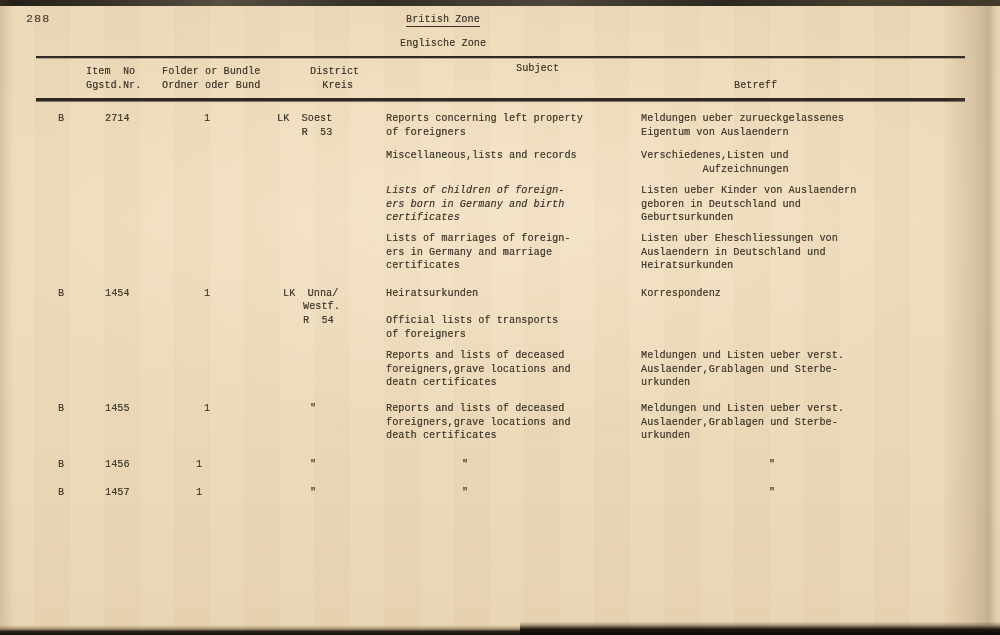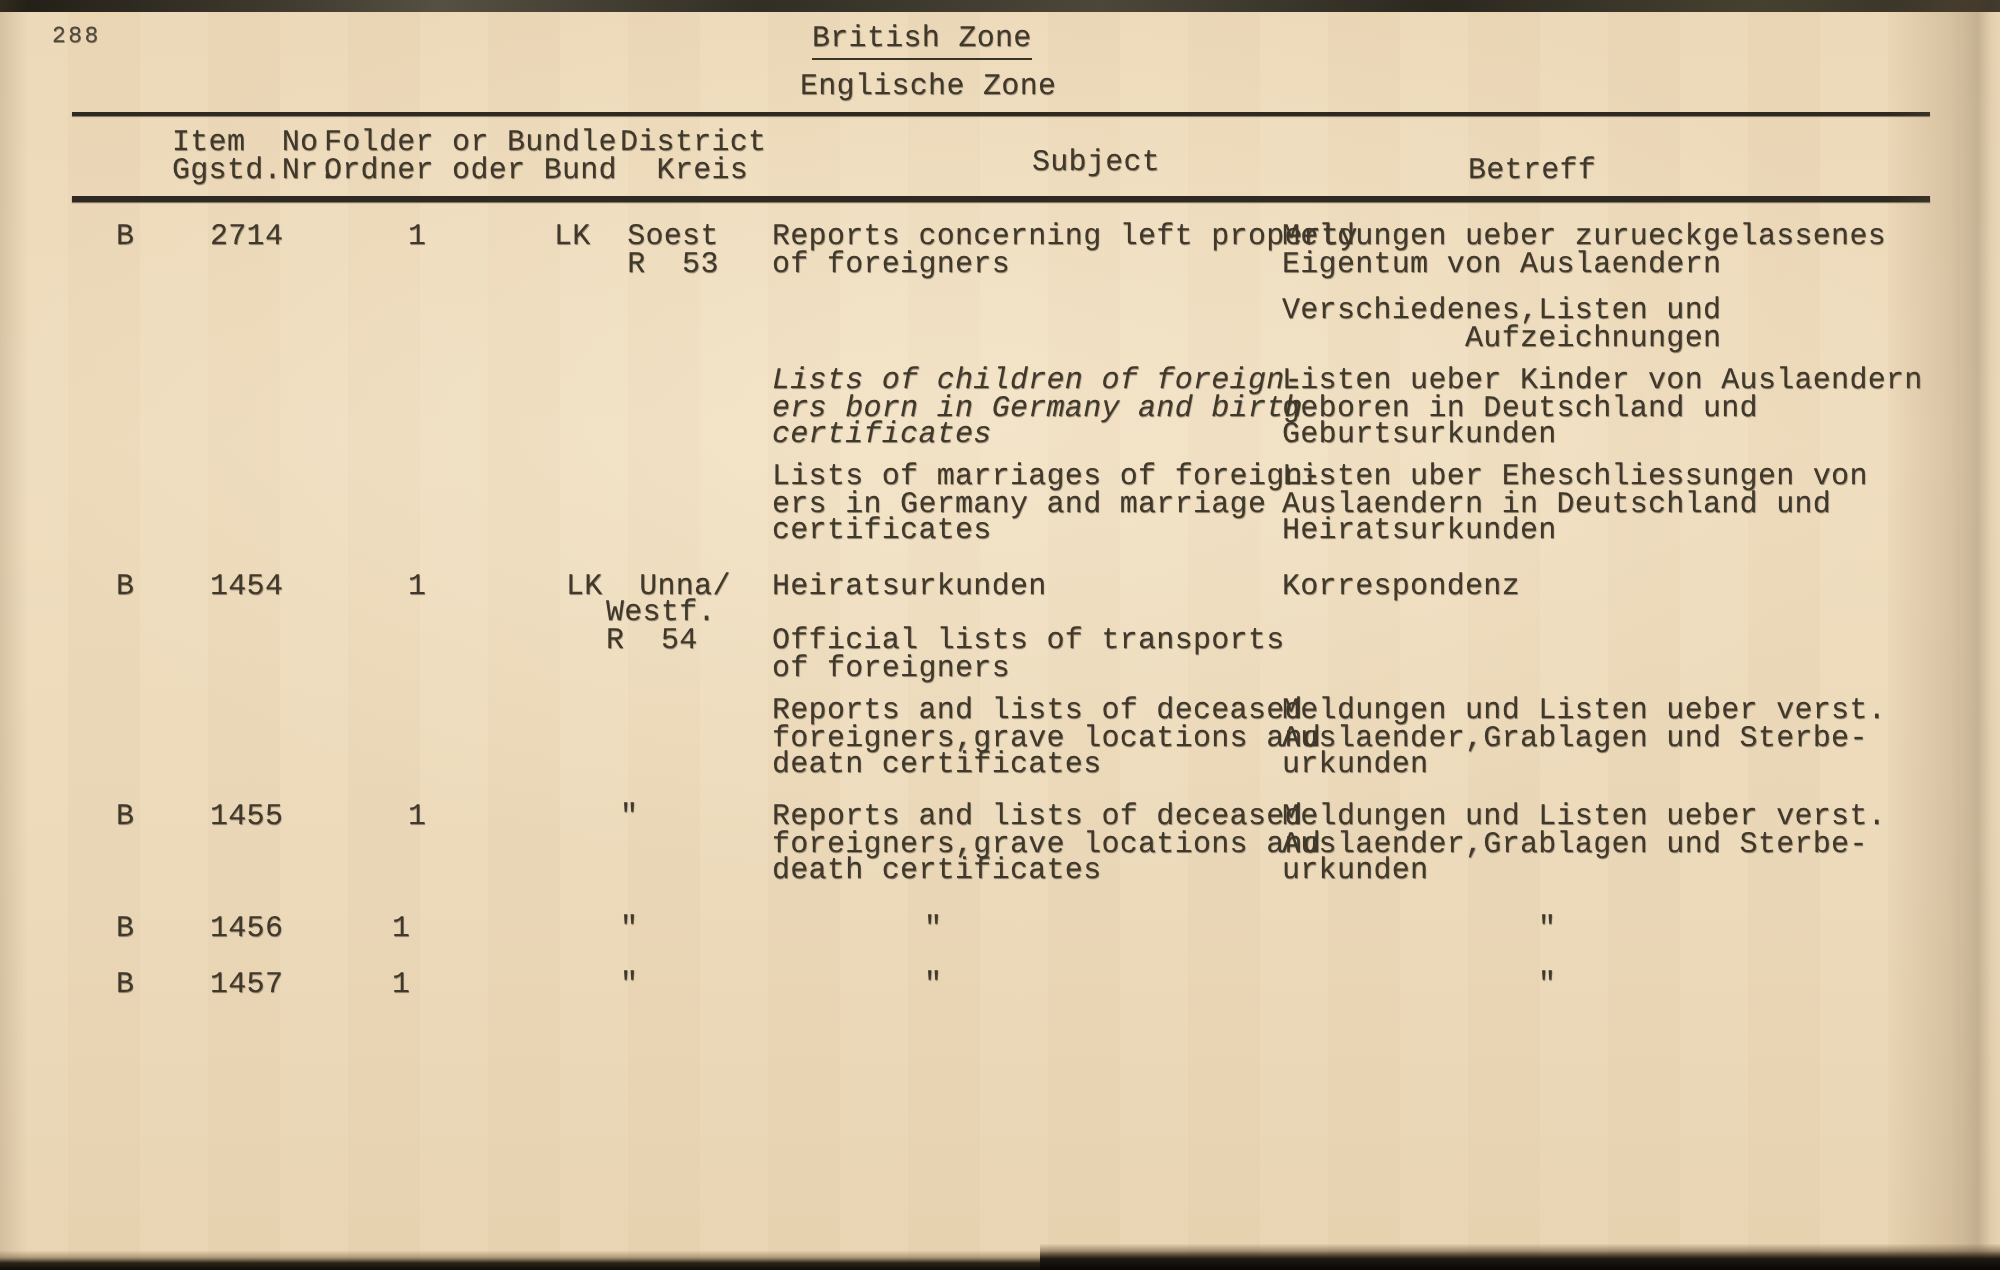--- a/index.html
+++ b/index.html
@@ -6,21 +6,21 @@
   .page{
     position:relative;width:1000px;height:635px;overflow:hidden;
     background:
       radial-gradient(ellipse 70% 55% at 48% 32%, rgba(255,246,226,0.30), rgba(0,0,0,0) 70%),
       repeating-linear-gradient(90deg, rgba(255,255,255,0.025) 0 34px, rgba(125,95,60,0.025) 34px 70px),
       linear-gradient(180deg,#ecd8b7 0%,#efdcbd 35%,#ecd9b9 70%,#e9d4b2 100%);
     font-family:"Liberation Mono","DejaVu Sans Mono",monospace;
   }
   .tw{
     position:absolute;
-    font-size:15px;line-height:13.5px;
+    font-size:10px;line-height:13.5px;
     color:#3f382b;
     white-space:pre;
     letter-spacing:0.15px;
     text-shadow:0.3px 0.3px 0.4px rgba(62,52,38,0.55);
   }
   .pagenum{font-size:11.5px;letter-spacing:1.2px;color:#4e473a;text-shadow:0.3px 0.3px 0.3px rgba(70,60,45,0.5);}
   .title-underline{border-bottom:1.6px solid #3a3328;padding-bottom:1px;}
   .rule{position:absolute;left:36px;width:929px;background:#2f2a21;box-shadow:0 0.5px 0.5px rgba(60,50,35,0.6);}
   .rule-top{top:56px;height:2px;}
   .rule-header{top:98px;height:2.6px;}
@@ -58,36 +58,37 @@
   <div class="tw" style="left:400px;top:37px;">Englische Zone</div>
 
   <div class="rule rule-top"></div>
 
   <div class="tw" style="left:86px;top:65px;">Item  No
 Ggstd.Nr.</div>
   <div class="tw" style="left:162px;top:65px;">Folder or Bundle
 Ordner oder Bund</div>
   <div class="tw" style="left:310px;top:65px;">District
   Kreis</div>
-  <div class="tw" style="left:516px;top:75px;">Subject</div>
+  <div class="tw" style="left:516px;top:62px;">Subject</div>
   <div class="tw" style="left:734px;top:79px;">Betreff</div>
 
   <div class="rule rule-header"></div>
 
   <div class="tw" style="left:58px;top:112px;">B</div>
   <div class="tw" style="left:105px;top:112px;">2714</div>
   <div class="tw" style="left:204px;top:112px;">1</div>
   <div class="tw" style="left:277px;top:112px;">LK  Soest
     R  53</div>
 
   <div class="tw" style="left:386px;top:112px;">Reports concerning left property
 of foreigners</div>
   <div class="tw" style="left:641px;top:112px;">Meldungen ueber zurueckgelassenes
 Eigentum von Auslaendern</div>
 
+  <div class="tw" style="left:386px;top:149px;">Miscellaneous,lists and records</div>
   <div class="tw" style="left:641px;top:149px;text-align:right;">Verschiedenes,Listen und
 Aufzeichnungen</div>
 
   <div class="tw" style="left:386px;top:184px;font-style:italic;">Lists of children of foreign-
 ers born in Germany and birth
 certificates</div>
   <div class="tw" style="left:641px;top:184px;">Listen ueber Kinder von Auslaendern
 geboren in Deutschland und
 Geburtsurkunden</div>
 

